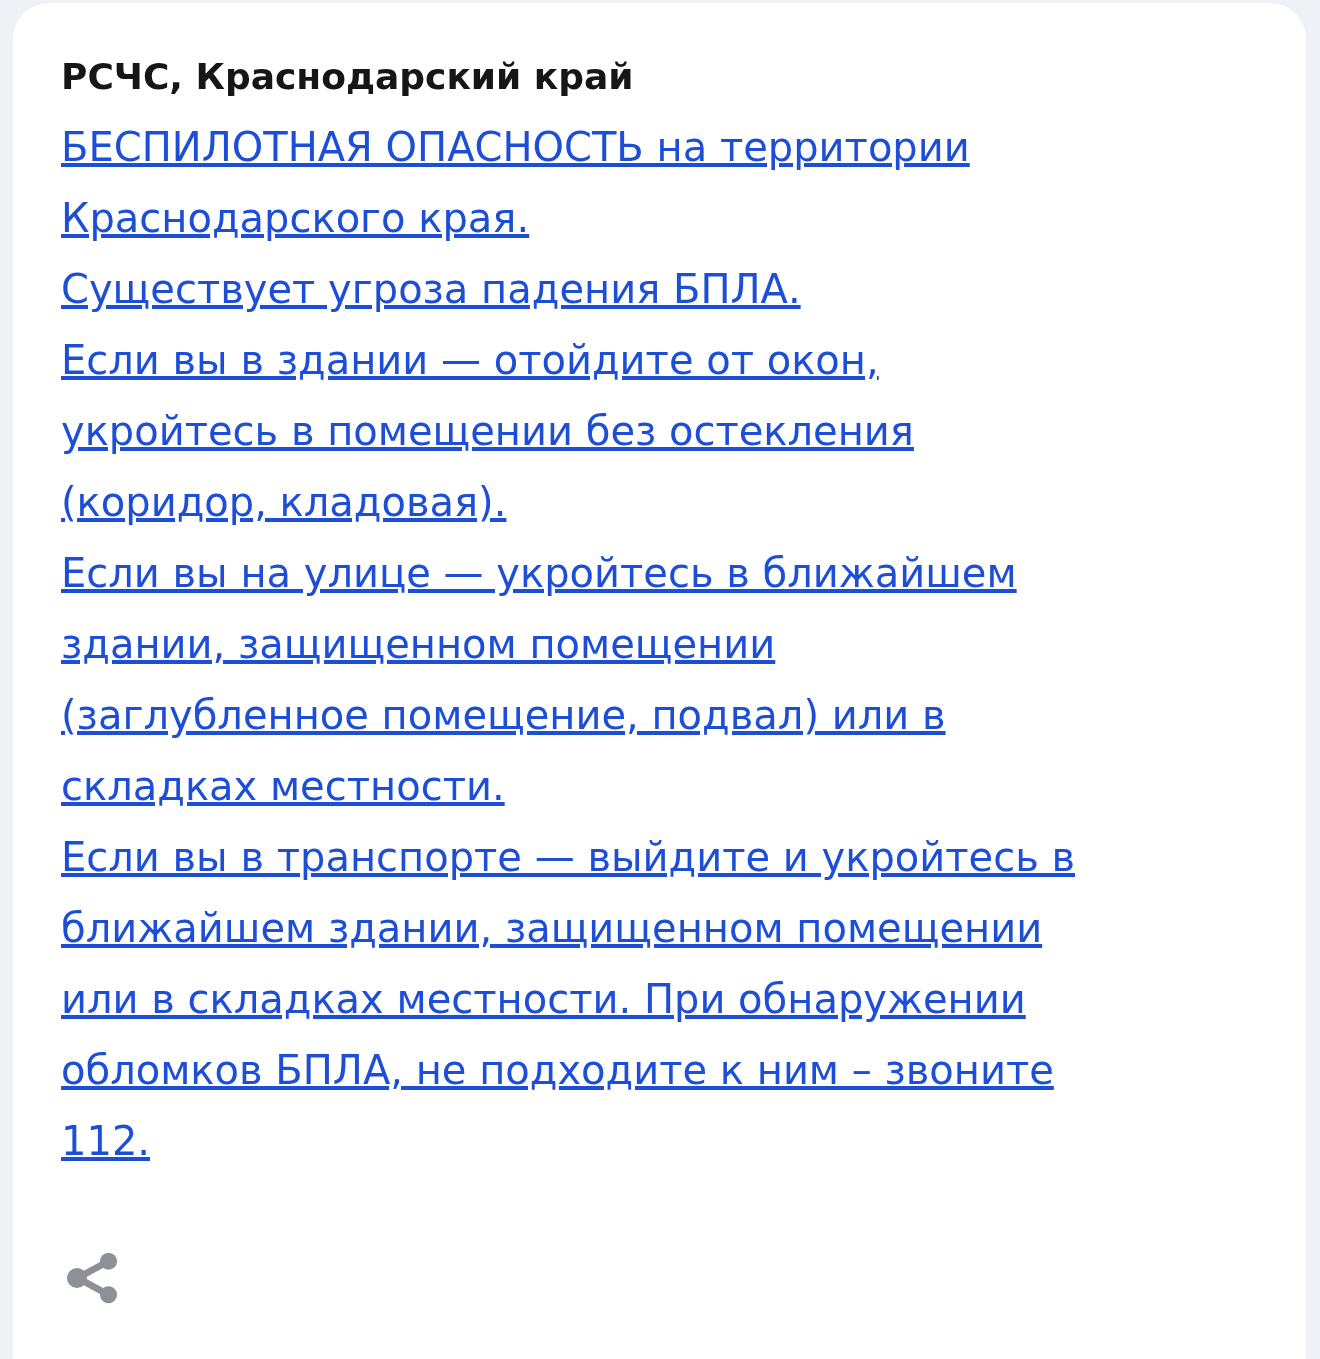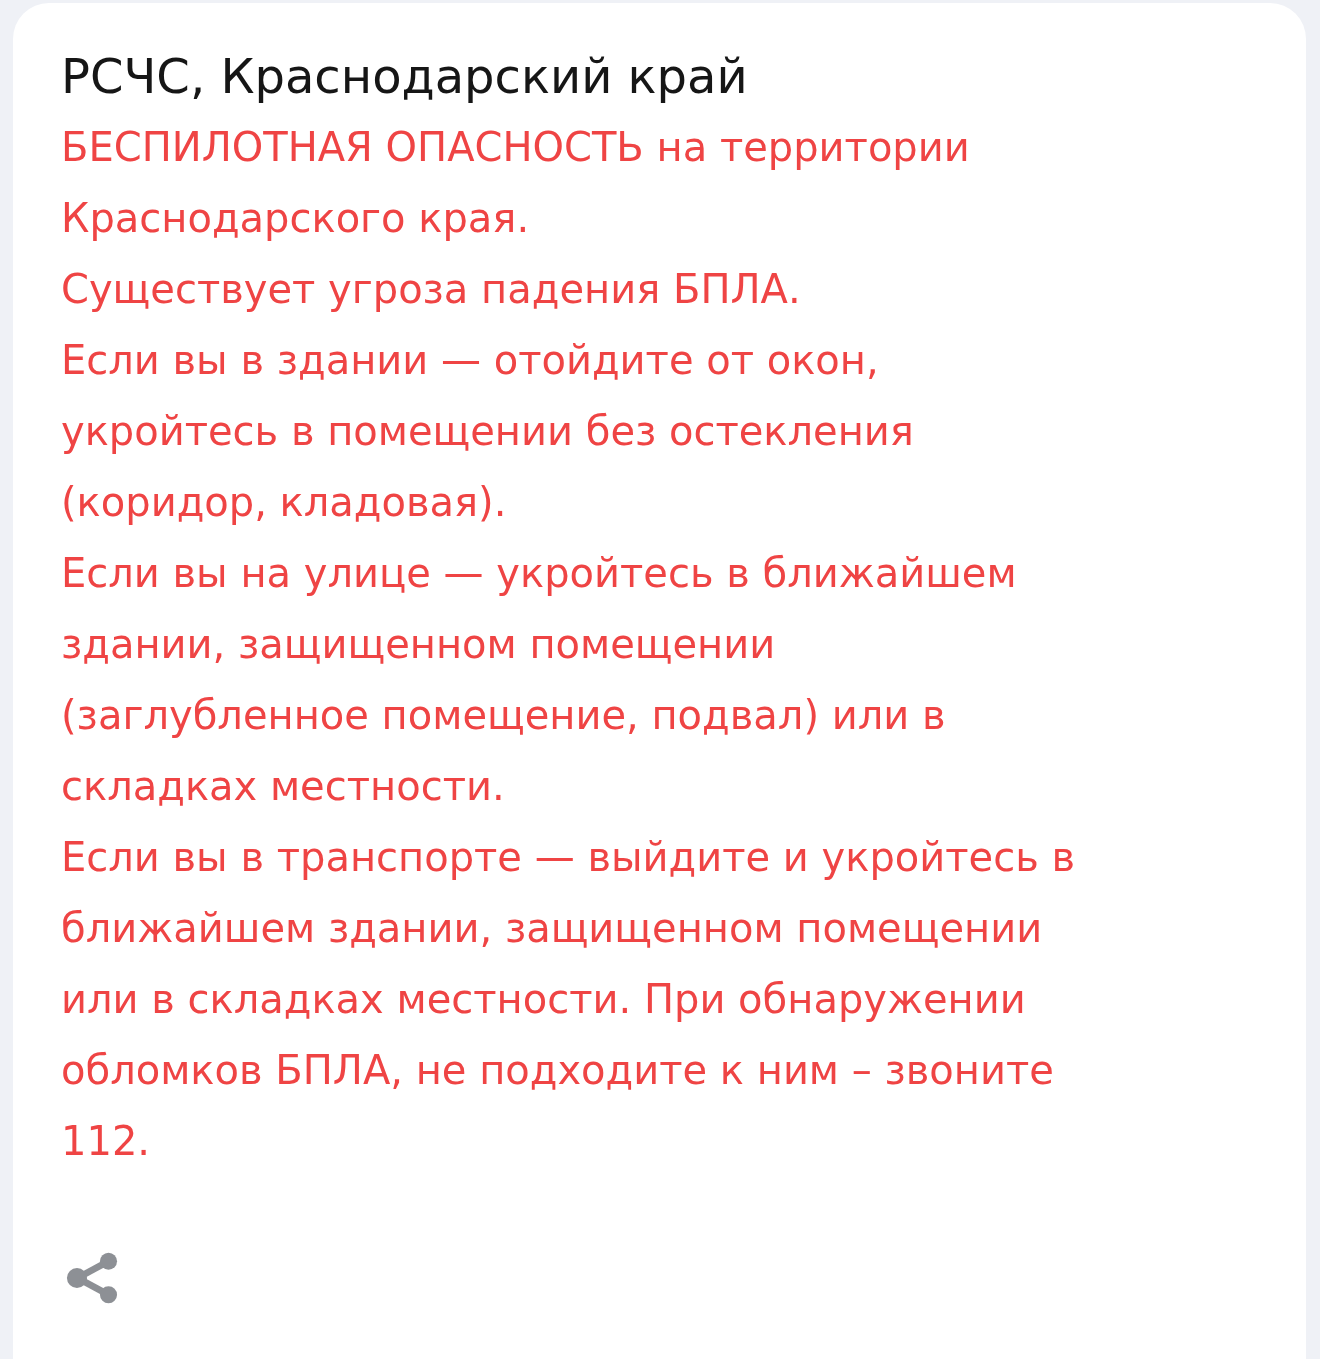--- a/index.html
+++ b/index.html
@@ -18,32 +18,33 @@
     position: absolute;
     left: 13px;
     right: 14px;
     top: 3px;
     bottom: -60px;
     background: #ffffff;
     border-radius: 36px;
     padding: 38px 48px 0 48px;
   }
   .title {
-    font-size: 48px;
+    font-size: 36px;
     line-height: 71px;
-    font-weight: normal;
+    font-weight: bold;
     color: #161616;
     letter-spacing: 0;
   }
   .body-text {
     font-size: 40px;
     line-height: 71px;
     font-weight: normal;
-    color: #ef4444;
+    color: #1d4ed8;
     white-space: pre-line;
+    text-decoration: underline;
   }
   .footer {
     margin-top: 66px;
     display: flex;
     justify-content: space-between;
     align-items: center;
     padding-right: 42px;
   }
   .timestamp {
     font-size: 38px;

